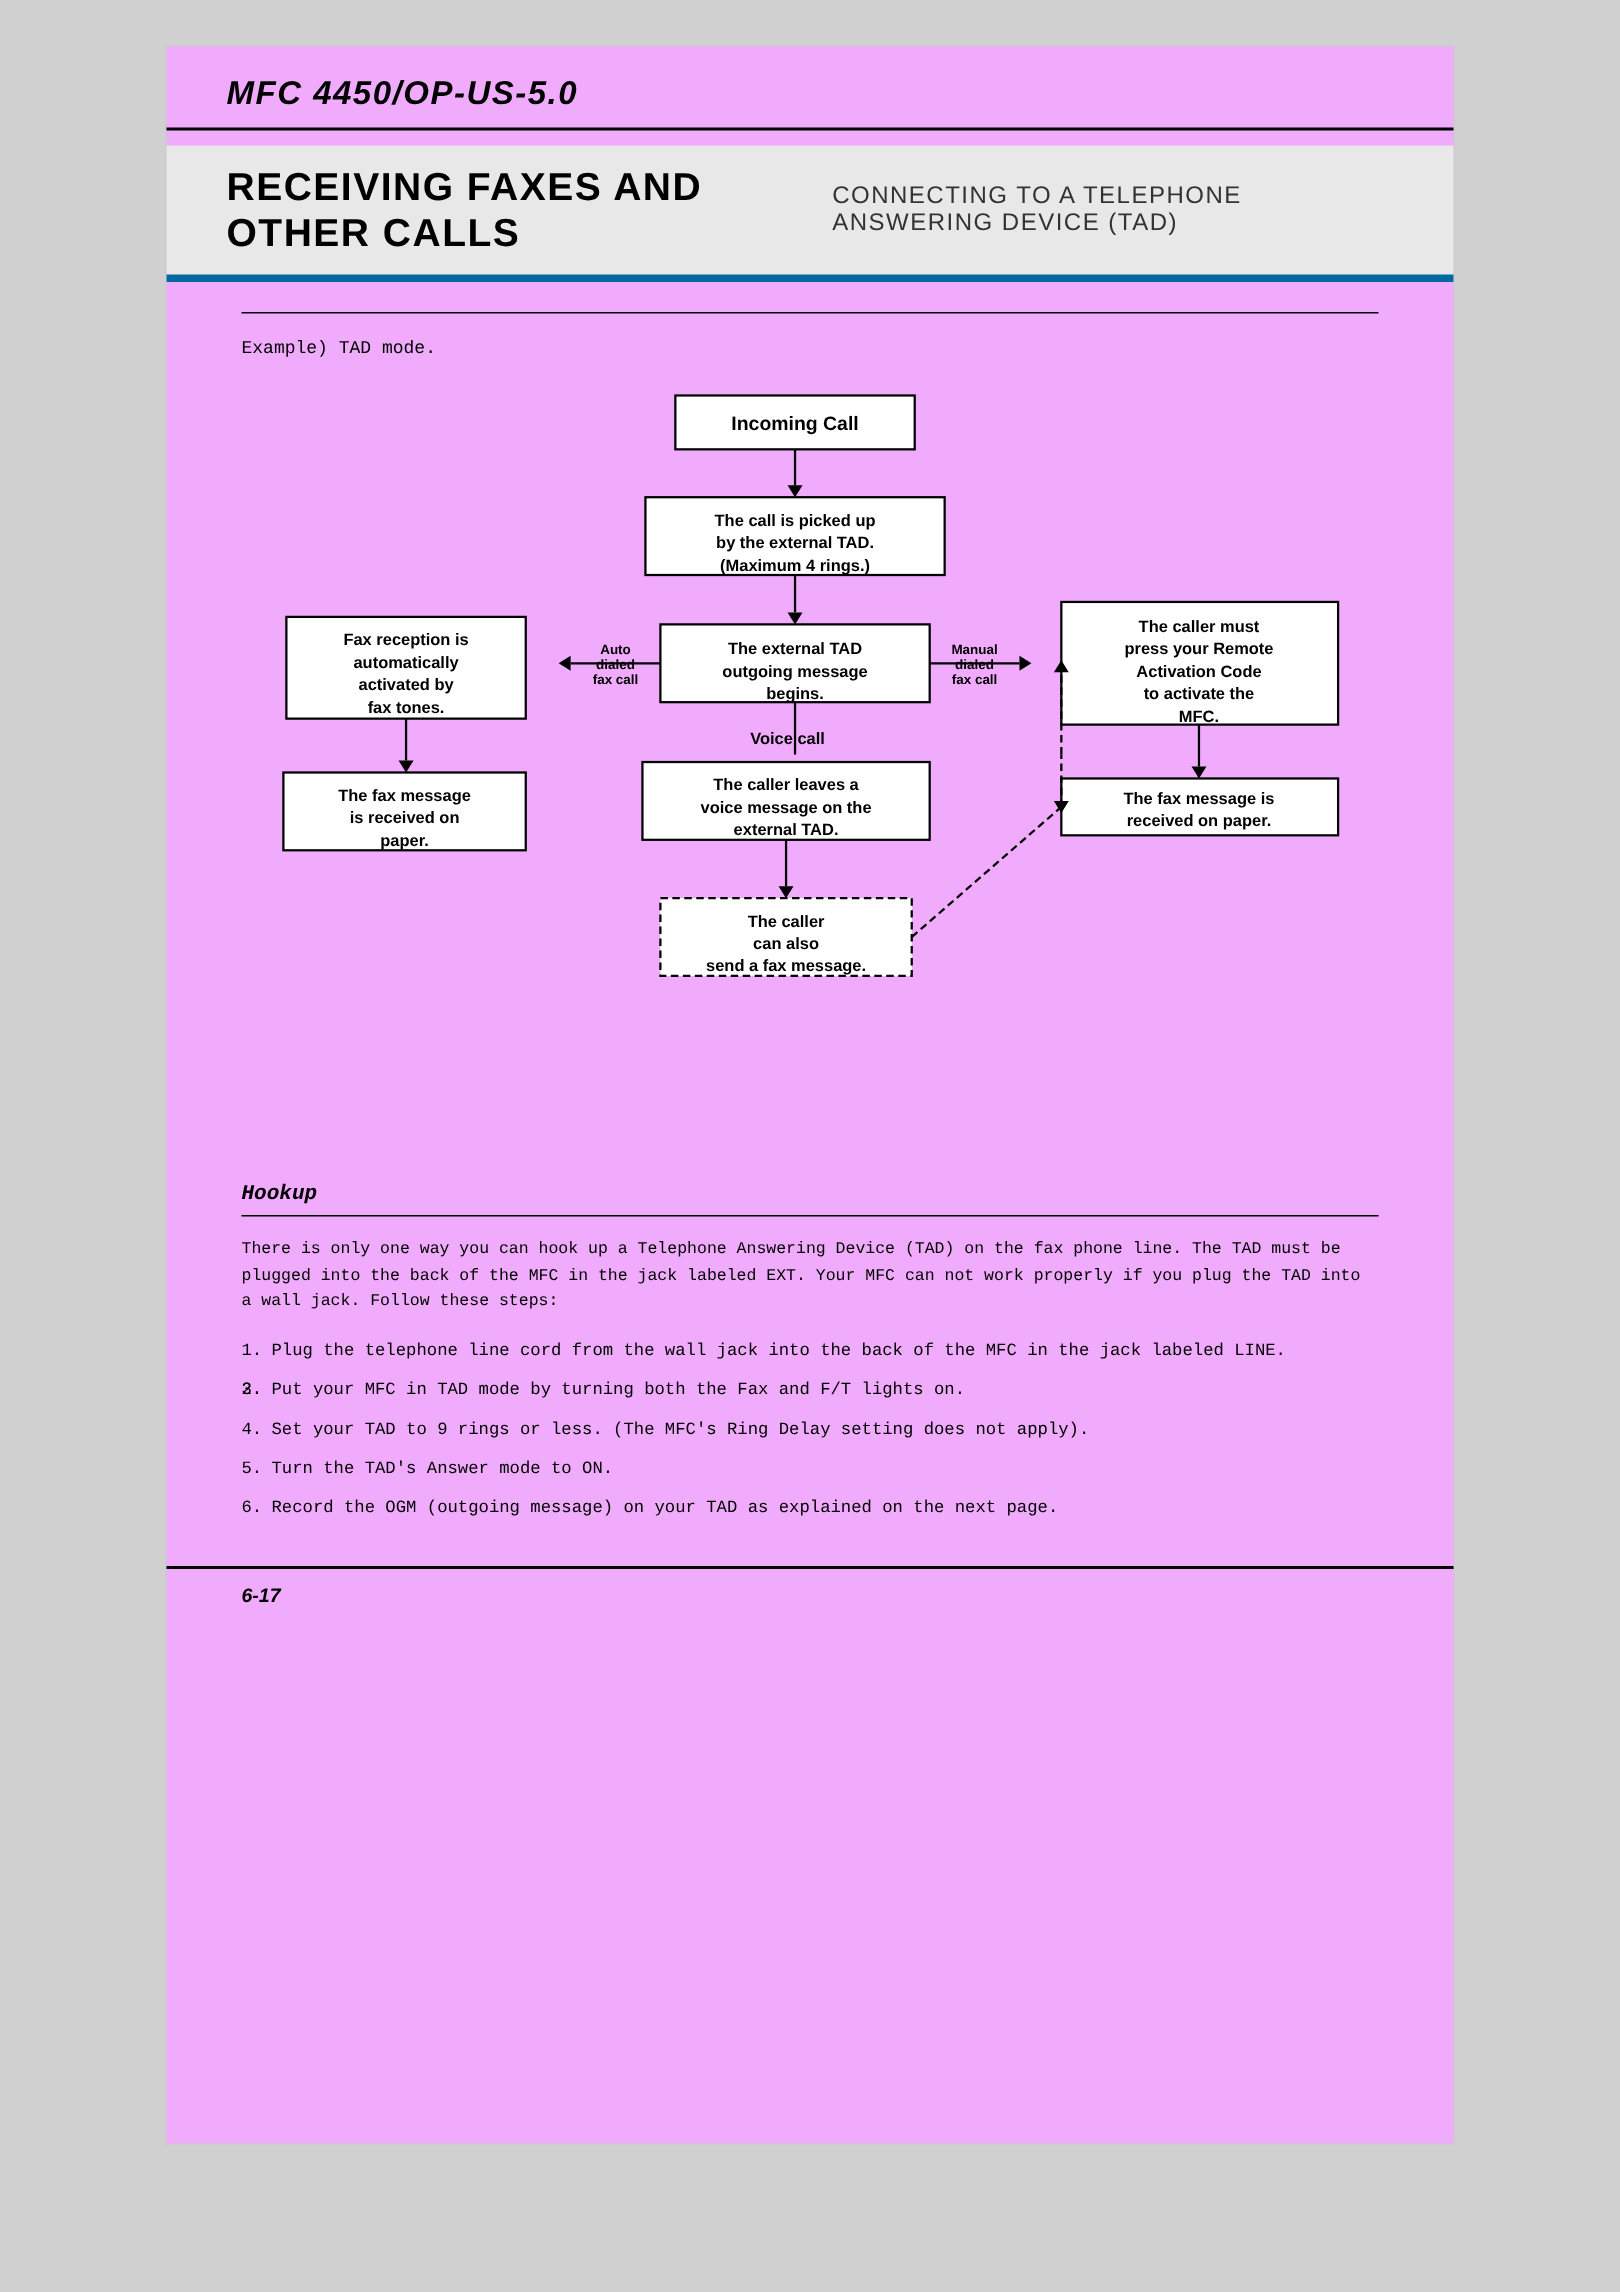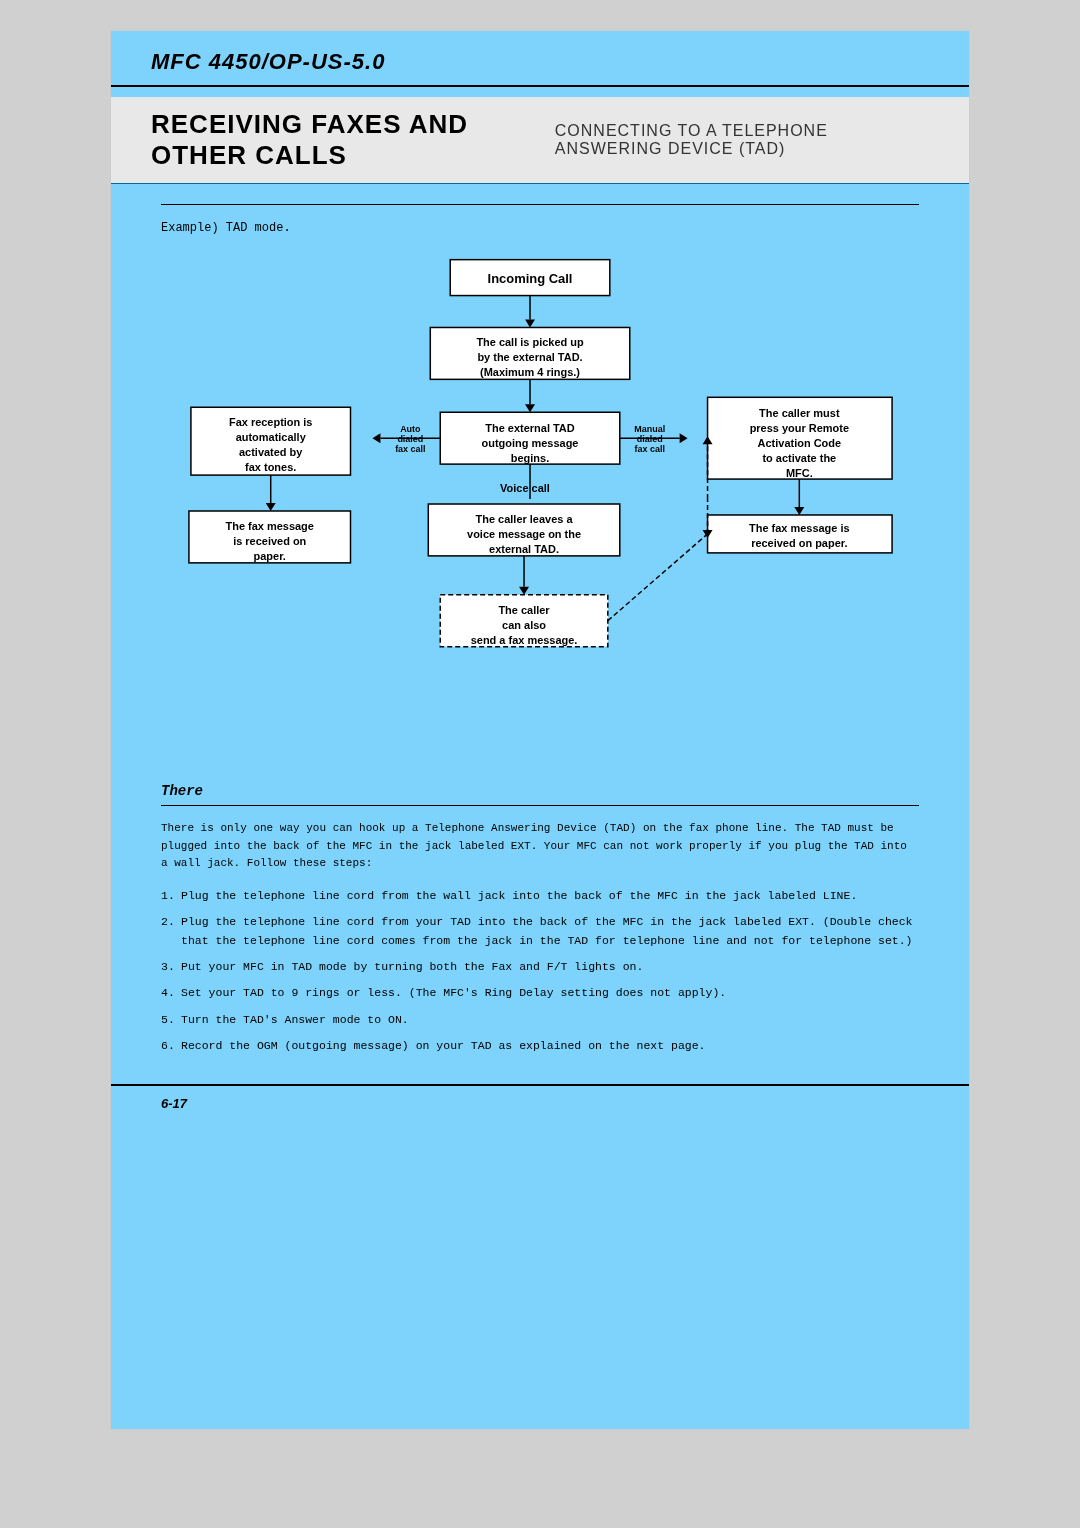--- a/index.html
+++ b/index.html
@@ -5,21 +5,21 @@
     * { box-sizing: border-box; margin: 0; padding: 0; }
     body {
       background: #d0d0d0;
       display: flex;
       justify-content: center;
       align-items: flex-start;
       min-height: 100vh;
       font-family: 'Times New Roman', Times, serif;
     }
     .page {
-      background: #7dd3fc;
+      background: #f0abfc;
       width: 860px;
       min-height: 1400px;
       margin: 30px auto;
       padding: 0;
       border: 1px solid #ccc;
       position: relative;
     }
     
     .page-header {
       border-bottom: 2px solid #000;
@@ -35,21 +35,21 @@
       font-style: italic;
       letter-spacing: 1px;
     }
     
     .section-header {
       background: #e8e8e8;
       padding: 12px 40px;
       display: flex;
       align-items: center;
       gap: 20px;
-      border-bottom: 1px solid #0369a1;
+      border-bottom: 5px solid #0369a1;
       margin-top: 10px;
       justify-content: center;
     }
     .section-title-large {
       font-family: Arial, Helvetica, sans-serif;
       font-size: 26px;
       font-weight: 900;
       text-transform: uppercase;
       letter-spacing: 1px;
     }
@@ -245,31 +245,30 @@
       <line x1="448" y1="372" x2="548" y2="285" stroke="black" stroke-width="1.5" stroke-dasharray="5,3"></line>
       <polygon points="543,281 553,281 548,289" fill="black"></polygon>
 
       <line x1="548" y1="285" x2="548" y2="250" stroke="black" stroke-width="1.5" stroke-dasharray="5,3"></line>
       <line x1="548" y1="250" x2="548" y2="189" stroke="black" stroke-width="1.5" stroke-dasharray="5,3"></line>
       <polygon points="543,195 553,195 548,187" fill="black"></polygon>
     </svg>
 
     
     <div class="hookup-section">
-      <div class="hookup-title">There</div>
+      <div class="hookup-title">Hookup</div>
       <hr class="hookup-rule">
       <p class="hookup-para">There is only one way you can hook up a Telephone Answering Device (TAD) on the fax phone line. The TAD must be plugged into the back of the MFC in the jack labeled EXT. Your MFC can not work properly if you plug the TAD into a wall jack. Follow these steps:</p>
       <ol class="hookup-list">
         <li>
           <span class="li-num">1.</span>
           <span>Plug the telephone line cord from the wall jack into the back of the MFC in the jack labeled LINE.</span>
         </li>
         <li>
           <span class="li-num">2.</span>
-          <span>Plug the telephone line cord from your TAD into the back of the MFC in the jack labeled EXT. (Double check that the telephone line cord comes from the jack in the TAD for telephone line and not for telephone set.)</span>
         </li>
         <li>
           <span class="li-num">3.</span>
           <span>Put your MFC in TAD mode by turning both the Fax and F/T lights on.</span>
         </li>
         <li>
           <span class="li-num">4.</span>
           <span>Set your TAD to 9 rings or less. (The MFC's Ring Delay setting does not apply).</span>
         </li>
         <li>

